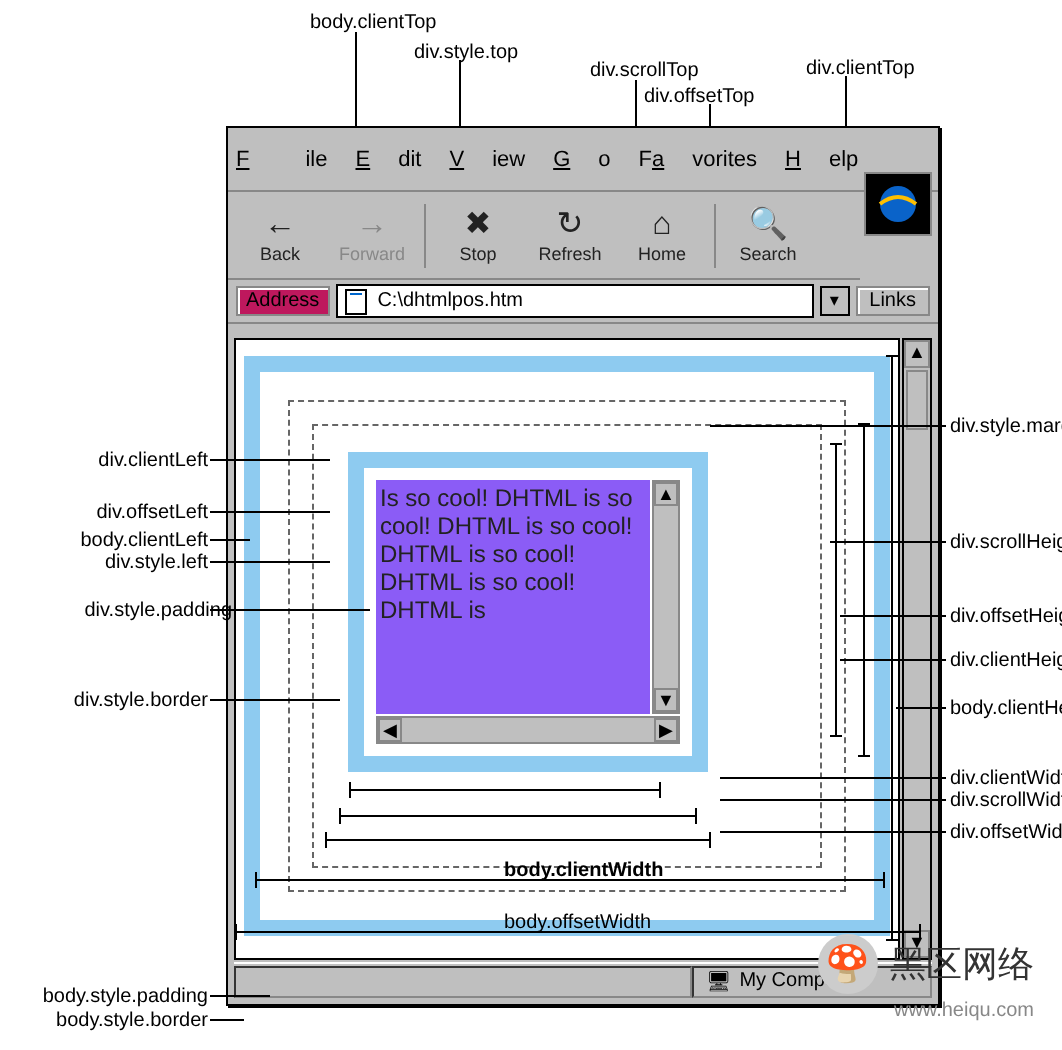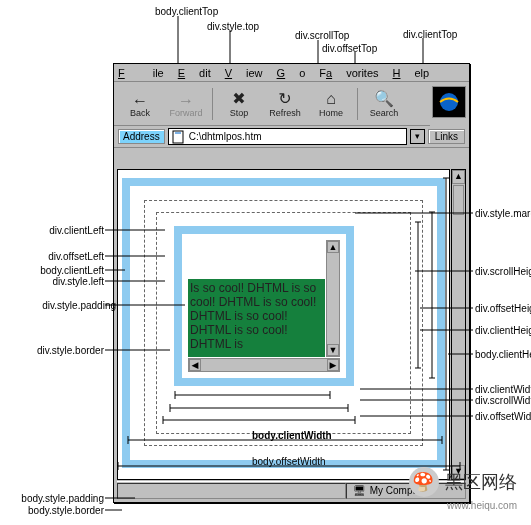--- a/index.html
+++ b/index.html
@@ -36,21 +36,21 @@
   }
   .titlebar-icon { width: 14px; height: 14px; margin-right: 4px; }
   .titlebar-title { flex: 1; font-size: 11px; }
   .titlebar-btns { display: flex; gap: 2px; }
   .titlebar-btn {
     width: 15px; height: 14px; background: #bfbfbf;
     border: 1px solid #000; font-size: 10px; text-align: center;
     line-height: 10px; box-shadow: inset 1px 1px 0 #fff;
   }
   .menubar {
-    background: #bfbfbf; height: 18px; display: flex; align-items: center;
+    background: #bfbfbf; height: 32px; display: flex; align-items: center;
     padding: 0 4px; border-bottom: 1px solid #888;
   }
   .menubar span { margin-right: 14px; font-size: 11px; }
   .menubar .u { text-decoration: underline; }
   .ie-logo-cell {
     position: absolute; right: 3px; top: 22px; width: 34px; height: 32px;
     background: #000; display: flex; align-items: center; justify-content: center;
     border: 1px solid #888;
   }
   .toolbar {
@@ -64,21 +64,21 @@
     color: #222;
   }
   .tbtn.dis { color: #888; }
   .tbtn .tic { font-size: 16px; height: 18px; line-height: 18px; }
   .tsep { width:1px; height:32px; background:#888; margin:0 2px; }
   .addrbar {
     height: 22px; background: #bfbfbf; display: flex; align-items: center;
     padding: 2px 4px; border-bottom: 1px solid #888;
   }
   .addr-lbl {
-    background:#7dd3fc; border:1px solid #888; padding:1px 4px; font-size:10px;
+    background:#be185d; border:1px solid #888; padding:1px 4px; font-size:10px;
     box-shadow: 1px 1px 0 #fff inset;
     text-align: right;
   }
   .addr-box {
     flex:1; background:#fff; border:1px solid #000; height:17px; margin:0 3px;
     display:flex; align-items:center; padding:0 3px; font-size:10px;
   }
   .addr-drop {
     width:15px; height:15px; background:#bfbfbf; border:1px solid #000;
     font-size:9px; text-align:center; line-height:12px;
@@ -124,22 +124,22 @@
   }
   .divpad {
     position:absolute; inset:0; background:#fff;
   }
   .divscroll {
     position:absolute; left:6px; top:6px; right:6px; bottom:6px;
     border:0px;
   }
   .divcontent {
     position:absolute; left:0; top:0; right:15px; bottom:15px;
-    background:#15803d; font-size:12px; line-height:14px; padding:2px;
-    overflow:hidden; color:#222;margin-top:39px;
+    background:#8b5cf6; font-size:12px; line-height:14px; padding:2px;
+    overflow:hidden; color:#222;
   }
   .divsb-v {
     position:absolute; right:0; top:0; width:14px; bottom:15px;
     background:#bfbfbf; border:1px solid #888;
   }
   .divsb-v .arr { height:12px; border:1px solid #888; font-size:9px; text-align:center; }
   .divsb-v .arr2 { position:absolute; bottom:0; left:0; right:0; height:12px; border:1px solid #888; font-size:9px; text-align:center; }
   .divsb-h {
     position:absolute; left:0; right:0; bottom:0; height:14px;
     background:#bfbfbf; border:1px solid #888;

